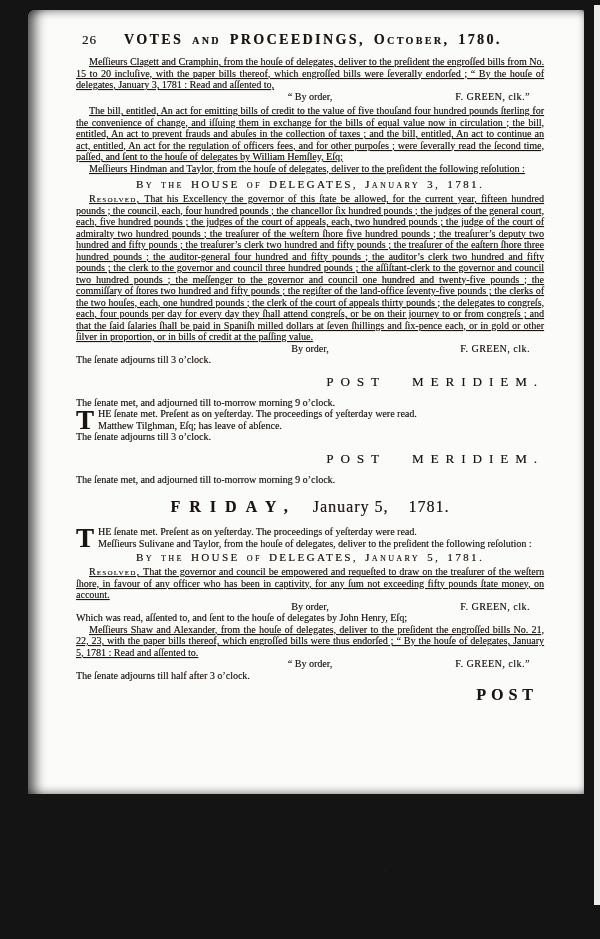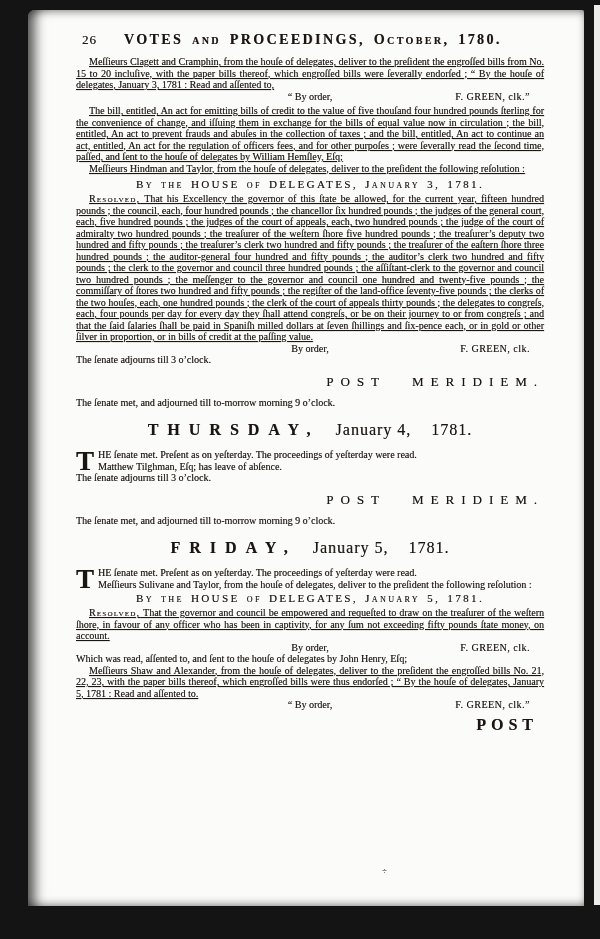--- a/index.html
+++ b/index.html
@@ -2,21 +2,21 @@
 <html><head>
 <meta charset="utf-8">
 <style>
   html,body{margin:0;padding:0;}
   body{
     width:600px;height:939px;position:relative;overflow:hidden;
     background:#141414;
     font-family:"Liberation Serif","DejaVu Serif",serif;
   }
   .page{
-    position:absolute;left:28px;top:10px;width:556px;height:896px;
+    position:absolute;left:28px;top:10px;width:556px;height:784px;
     background:#fbfbf9;
     border-radius:7px 2px 0 0;
     box-shadow:
       inset 16px 0 12px -9px rgba(0,0,0,0.65),
       inset 0 9px 8px -7px rgba(0,0,0,0.40),
       inset -5px 0 7px -5px rgba(0,0,0,0.30),
       inset 0 -9px 10px -8px rgba(0,0,0,0.45);
     color:#1b1511;
     text-shadow:0.3px 0.2px 0 rgba(25,20,14,0.5);
     box-sizing:border-box;
@@ -97,25 +97,20 @@
     <span>By order,</span>
     <span class="right">F. GREEN, clk.</span>
   </div>
 
   <div class="cline">The ſenate adjourns till 3 o’clock.</div>
 
   <div class="pm">POST MERIDIEM.</div>
 
   <div class="t">The ſenate met, and adjourned till to-morrow morning 9 o’clock.</div>
 
-  <div class="day-head">
-    <span class="day">THURSDAY,</span>
-    <span class="date">January 4,</span>
-    <span class="year">1781.</span>
-  </div>
 
   <div class="dc-para dc-wrap">
     <span class="dropcap">T</span><span>HE ſenate met.  Preſent as on yeſterday.  The proceedings of yeſterday were read.</span><br>
     <span>Matthew Tilghman, Eſq; has leave of abſence.</span>
   </div>
 
   <div class="cline">The ſenate adjourns till 3 o’clock.</div>
 
   <div class="pm">POST MERIDIEM.</div>
 
@@ -143,20 +138,21 @@
 
   <div class="t">Which was read, aſſented to, and ſent to the houſe of delegates by John Henry, Eſq;</div>
 
   <div class="t ind">Meſſieurs Shaw and Alexander, from the houſe of delegates, deliver to the preſident the engroſſed bills No. 21, 22, 23, with the paper bills thereof, which engroſſed bills were thus endorſed ; “ By the houſe of delegates, January 5, 1781 : Read and aſſented to.</div>
 
   <div class="sig-line">
     <span>“ By order,</span>
     <span class="right">F. GREEN, clk.”</span>
   </div>
 
+  <div class="cline">The ſenate adjourns till half after 3 o’clock.</div>
 
   <div class="catchword">POST</div>
 
 </div>
 
 <div class="edge-strip"></div>
 
 <div class="stray-mark">÷</div>
 
 </body></html>

